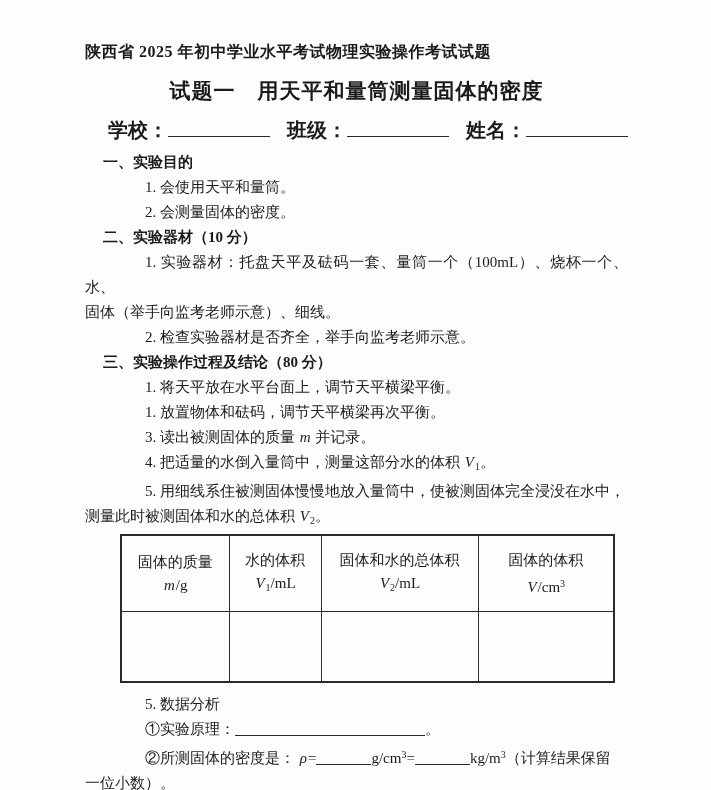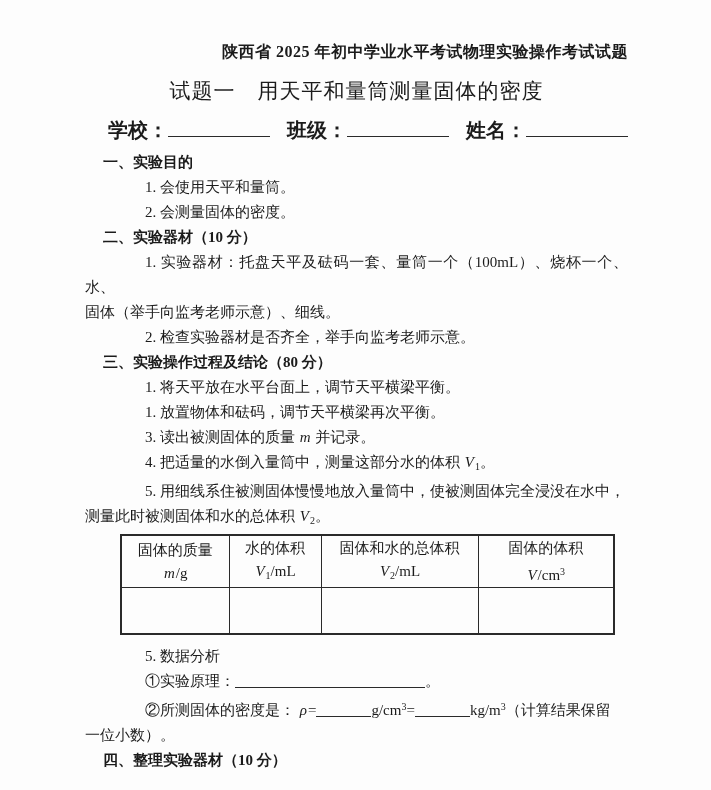--- a/index.html
+++ b/index.html
@@ -10,29 +10,29 @@
     font-family:"Liberation Serif","DejaVu Serif",serif;
   }
   .page{
     position:relative;
     width:711px;height:790px;
     box-sizing:border-box;
     padding:40px 83px 0 85px;
     overflow:hidden;
   }
   .h1{
-    text-align:right;
+    text-align:left;
     font-size:16px;font-weight:bold;
     line-height:24px;
     letter-spacing:.5px;
     margin:0 0 12px 0;
   }
   .h2{
     text-align:center;
-    font-size:21px;font-weight:normal;
+    font-size:21px;font-weight:bold;
     line-height:30px;
     letter-spacing:1px;
     margin:0 0 12px 0;
   }
   .info{
     display:flex;align-items:baseline;
     margin:0 0 8px 23px;
     font-size:20px;line-height:24px;
     white-space:nowrap;
   }
@@ -64,21 +64,21 @@
     border-collapse:collapse;
     table-layout:fixed;
     margin:1px 0 9px 35px;
     border:2px solid #2a2a2a;
   }
   table.dt th,table.dt td{
     border:1px solid #2a2a2a;
     font-weight:normal;
     text-align:center;
     vertical-align:middle;
-    padding:0;
+    padding:12px;
   }
   table.dt th{height:51px;}
   table.dt td{height:45px;}
   .th-cn{font-size:15px;line-height:23px;}
   .th-sym{font-size:15px;line-height:23px;}
 </style>
 </head>
 <body>
 
 <div class="page">

